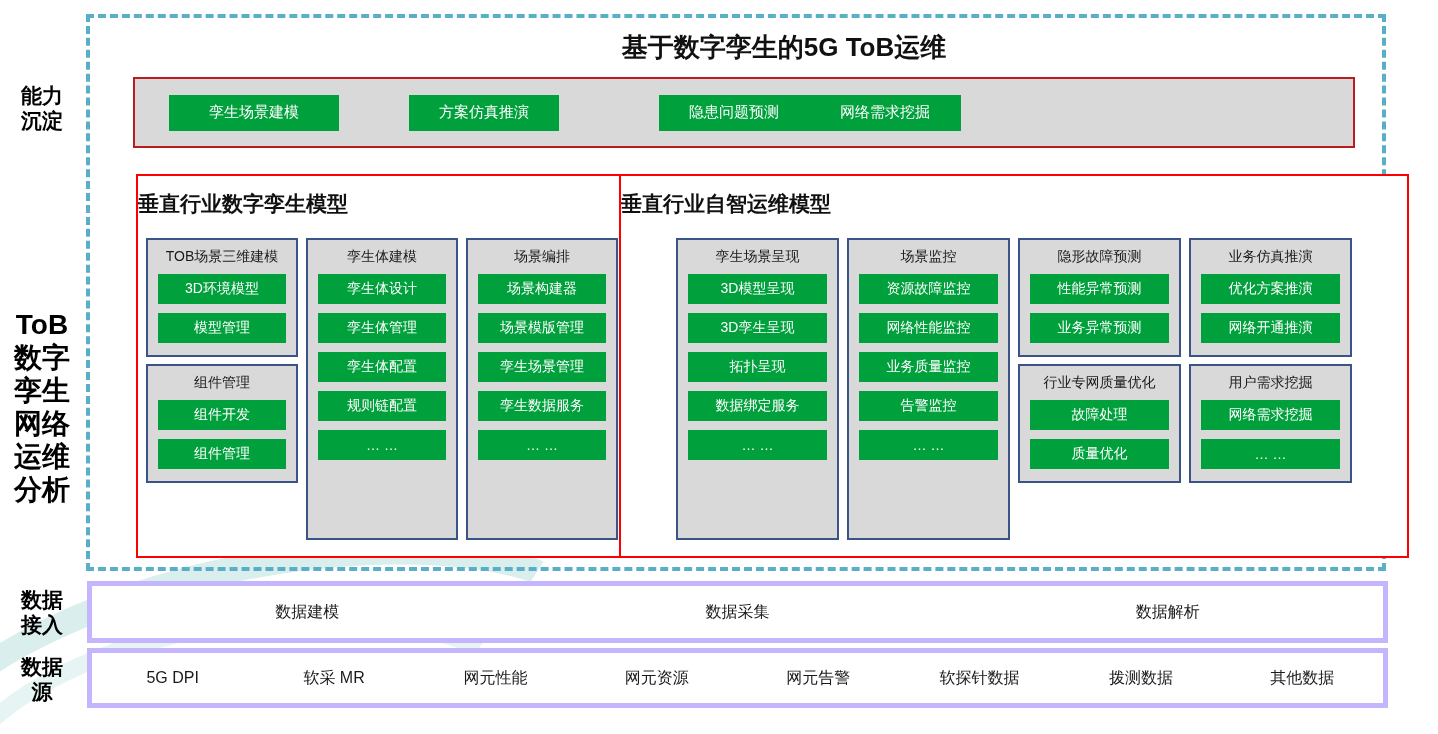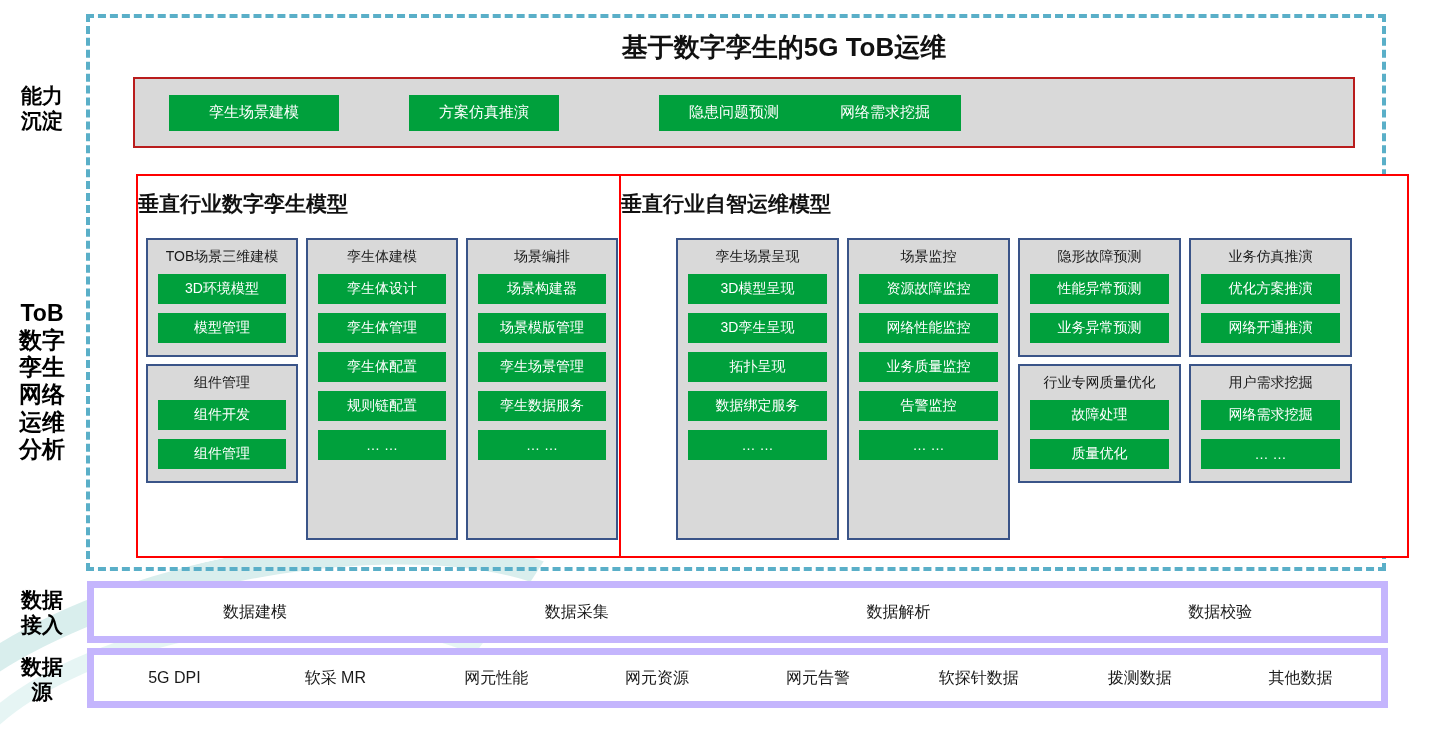--- a/index.html
+++ b/index.html
@@ -35,21 +35,21 @@
   .rail-label {
     position: absolute;
     left: 0; width: 84px;
     text-align: center;
     font-weight: bold;
     color: #000;
     line-height: 1.18;
     letter-spacing: 0px;
   }
   #rail-capability { top: 84px; font-size: 21px; }
-  #rail-core      { top: 300px; font-size: 23px; }
+  #rail-core      { top: 308px; font-size: 28px; }
   #rail-access    { top: 588px; font-size: 21px; }
   #rail-source    { top: 655px; font-size: 21px; }
 
   
   .dashed-zone {
     position: absolute;
     left: 86px; top: 14px;
     width: 1300px; height: 557px;
     border: 4px dashed #5aafc8;
   }
@@ -140,21 +140,21 @@
     height: 30px;
     display: flex; align-items: center; justify-content: center;
     white-space: nowrap;
   }
 
   
   .strip {
     position: absolute;
     left: 87px; width: 1301px;
     background: #ffffff;
-    border: 7px solid #c4b5fd;
+    border: 5px solid #c4b5fd;
     display: flex; align-items: center;
   }
   #strip-access { top: 581px; height: 62px; }
   #strip-source { top: 648px; height: 60px; }
 
   .strip-cell {
     flex: 1;
     text-align: center;
     font-size: 16px;
     color: #1a1a1a;
@@ -290,21 +290,20 @@
             <div class="tile">… …</div>
           </div>
         </div>
       </div>
   </div>
 
   <div class="strip" id="strip-access">
       <div class="strip-cell">数据建模</div>
       <div class="strip-cell">数据采集</div>
       <div class="strip-cell">数据解析</div>
-      <div class="strip-cell">数据校验</div>
     </div>
   <div class="strip" id="strip-source">
       <div class="strip-cell">5G DPI</div>
       <div class="strip-cell">软采 MR</div>
       <div class="strip-cell">网元性能</div>
       <div class="strip-cell">网元资源</div>
       <div class="strip-cell">网元告警</div>
       <div class="strip-cell">软探针数据</div>
       <div class="strip-cell">拨测数据</div>
       <div class="strip-cell">其他数据</div>

